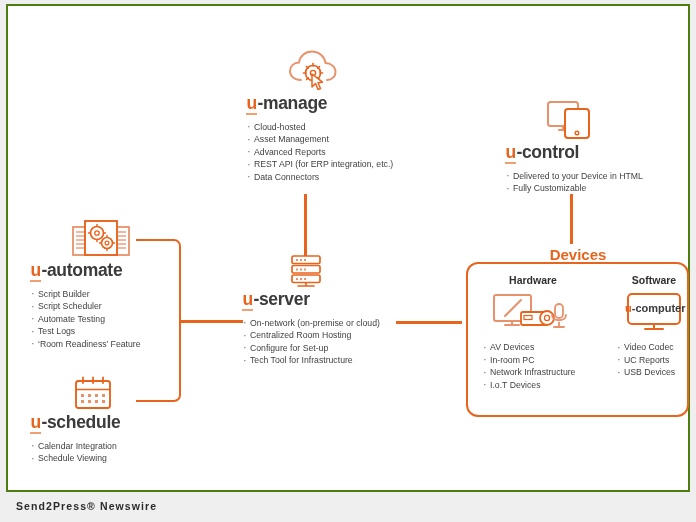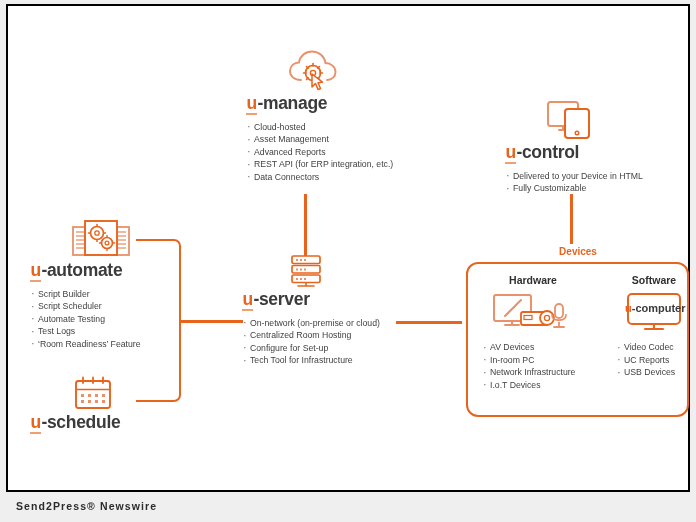--- a/index.html
+++ b/index.html
@@ -22,21 +22,21 @@
   }
 
   
   #canvas {
     position: absolute;
     left: 6px;
     top: 4px;
     width: 684px;
     height: 488px;
     background: #ffffff;
-    border: 2px solid #000000;
+    border: 2px solid #4d7c0f;
     box-sizing: border-box;
   }
 
   .node-title {
     font-size: 17.5px;
     font-weight: bold;
     color: #3b3b3b;
     letter-spacing: -0.3px;
     white-space: nowrap;
     line-height: 1;
@@ -87,21 +87,21 @@
   
   .icon { position: absolute; }
 
   
   #devices-label {
     position: absolute;
     left: 455px;
     top: 240px;
     width: 230px;
     text-align: center;
-    font-size: 10px;
+    font-size: 15px;
     font-weight: bold;
     color: #e8641d;
   }
   #devices-box {
     position: absolute;
     left: 458px;
     top: 256px;
     width: 223px;
     height: 155px;
     border: 2px solid #e8641d;
@@ -270,20 +270,24 @@
             <rect x="9" y="24" width="3" height="3"></rect>
               <rect x="16" y="24" width="3" height="3"></rect>
             <rect x="23" y="24" width="3" height="3"></rect>
               <rect x="30" y="24" width="3" height="3"></rect>
           </g>
         </svg>
       </div>
       <div class="node-title" style="margin-top:38px;">
         <span class="u">u</span><span>-schedule</span>
       </div>
+      <ul class="bullets">
+        <li>Calendar Integration</li>
+        <li>Schedule Viewing</li>
+      </ul>
     </div>
 
     <div class="block" style="left:234px; top:248px;">
       <div class="icon" style="left:45px; top:0px; width:38px; height:34px;">
         <svg width="38" height="34" viewBox="0 0 38 34">
           <rect x="5" y="2" width="28" height="7.5" rx="1.5" fill="none" stroke="#e8641d" stroke-width="1.7"></rect>
           <rect x="5" y="11.5" width="28" height="7.5" rx="1.5" fill="none" stroke="#e8641d" stroke-width="1.7"></rect>
           <rect x="5" y="21" width="28" height="7.5" rx="1.5" fill="none" stroke="#e8641d" stroke-width="1.7"></rect>
           <g fill="#e8916a">
             <rect x="9" y="5" width="2" height="2"></rect>

